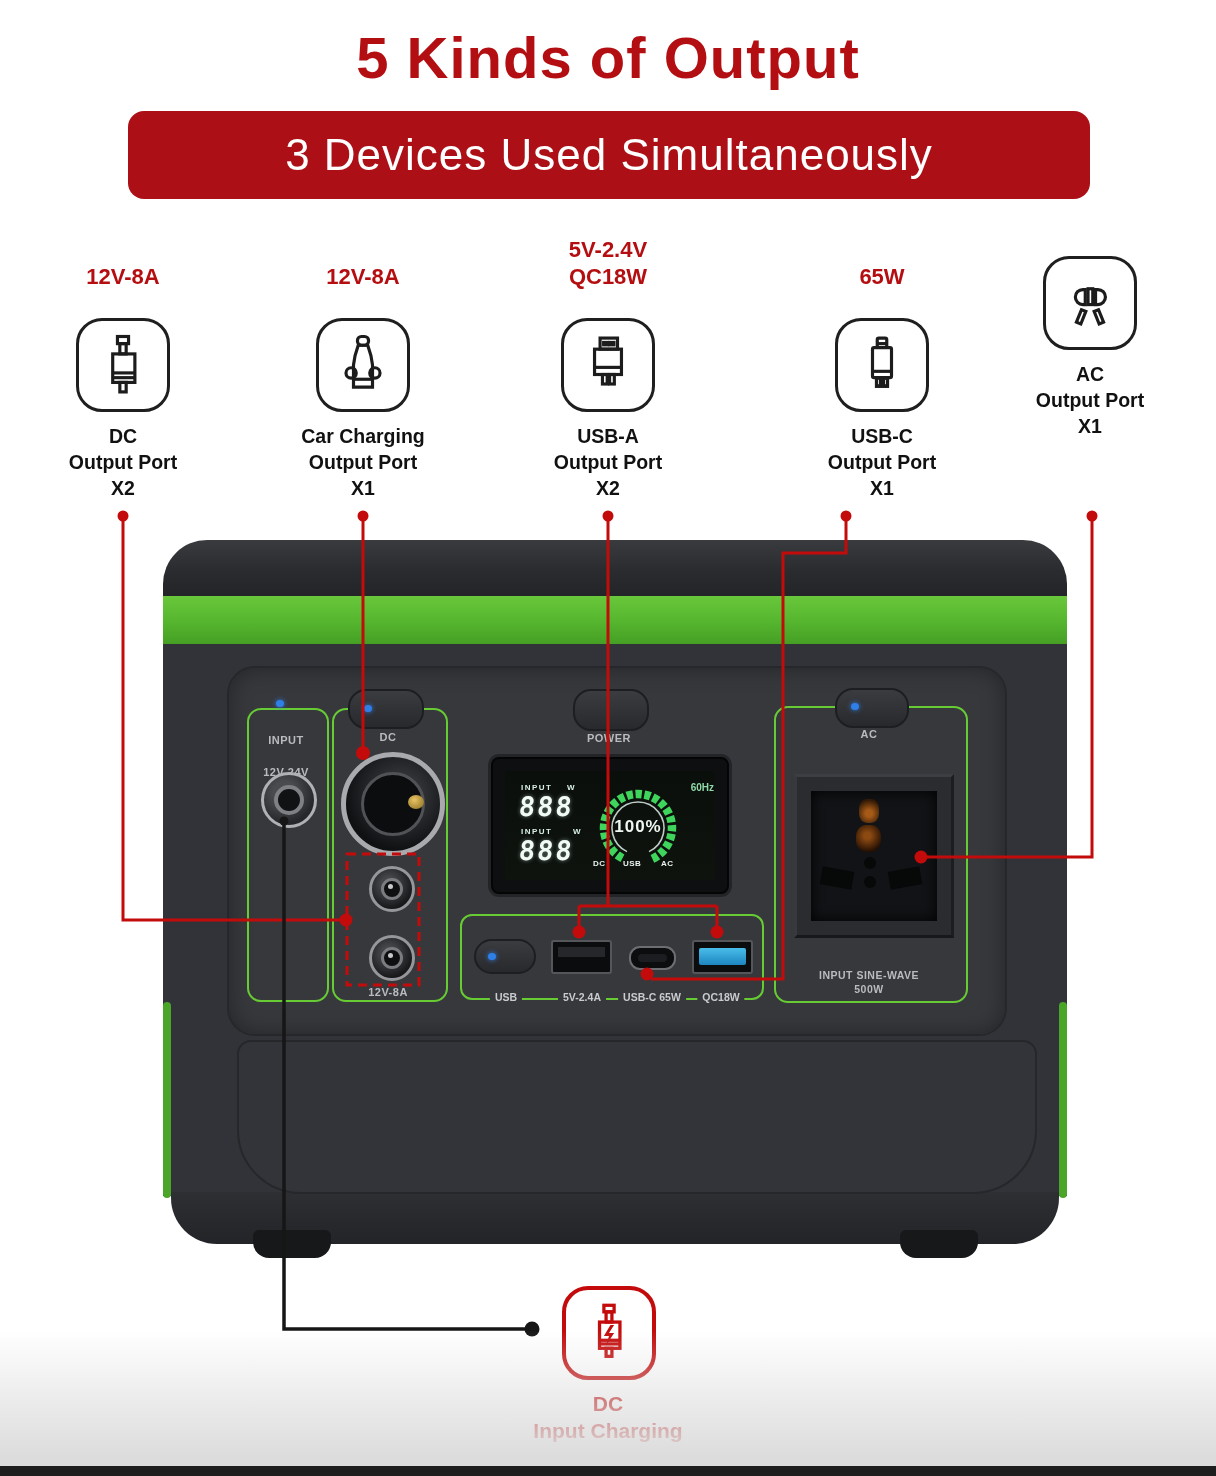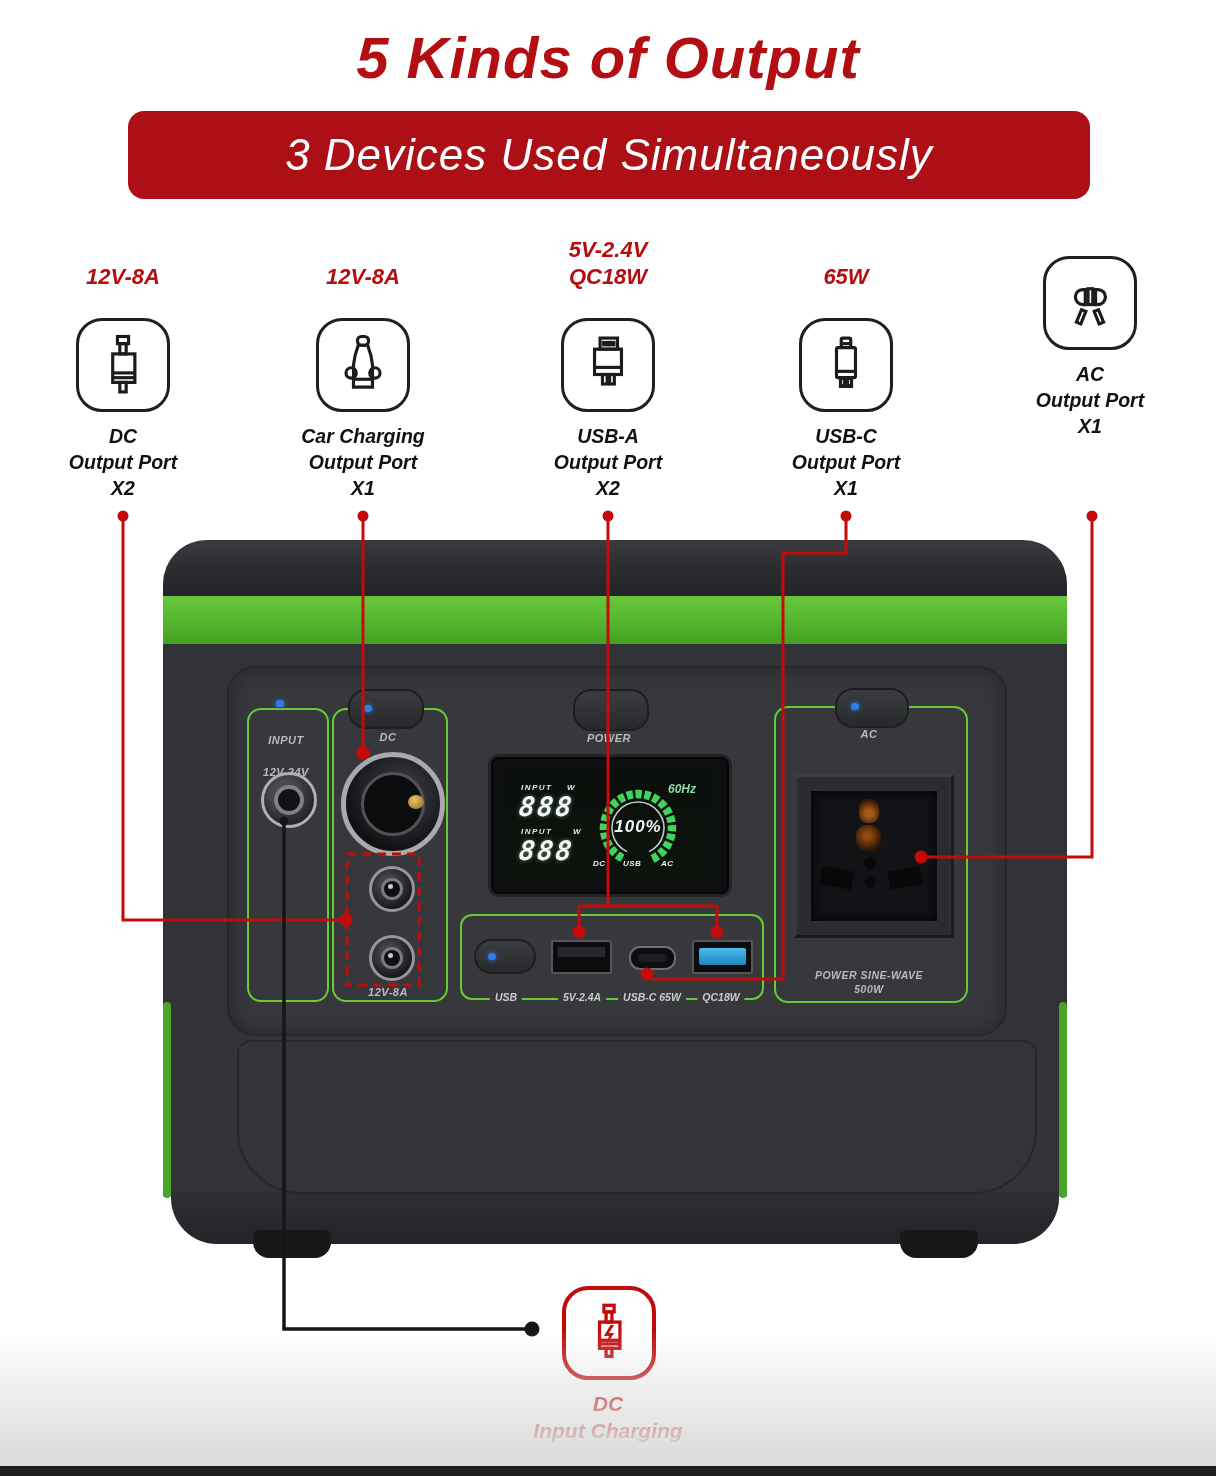--- a/index.html
+++ b/index.html
@@ -1,17 +1,17 @@
 <!DOCTYPE html>
 <html><head>
 <meta charset="utf-8">
 <style>
   html,body{margin:0;padding:0;background:#fff;}
   #canvas{position:relative;width:1216px;height:1476px;background:#ffffff;overflow:hidden;
-          font-family:"Liberation Sans",sans-serif;font-style:italic;}
+          font-family:"Liberation Sans",sans-serif;}
 
   
   .page-title{position:absolute;left:0;top:24px;width:1216px;text-align:center;
     font-size:58px;font-weight:700;color:#b30f12;letter-spacing:1px;}
   .banner{position:absolute;left:128px;top:111px;width:962px;height:88px;background:#ac1016;
     border-radius:16px;display:flex;align-items:center;justify-content:center;}
   .banner span{color:#ffffff;font-size:44px;font-weight:400;letter-spacing:1px;}
 
   
   .col{position:absolute;top:228px;width:190px;text-align:center;}
@@ -71,21 +71,21 @@
   
   .lcd{position:absolute;left:262px;top:89px;width:234px;height:133px;background:#0e0f11;
     border:2px solid #050506;border-radius:8px;box-shadow:0 0 0 3px rgba(0,0,0,.35);}
   .lcd-screen{position:absolute;left:12px;top:12px;width:210px;height:109px;
     background:linear-gradient(180deg,#0b0f0b,#0e130e);border-radius:3px;overflow:hidden;}
   .lcd-small{position:absolute;font-size:8px;font-weight:700;color:#d7efe5;letter-spacing:1.5px;}
   .seg{position:absolute;font-family:"DejaVu Sans Mono",monospace;font-weight:700;font-size:27px;
     color:#f2faf6;letter-spacing:2px;transform:skewX(-6deg);text-shadow:0 0 4px rgba(220,255,240,.45);}
   .pct{position:absolute;left:89px;top:46px;width:88px;text-align:center;font-size:17px;
     font-weight:700;color:#eef7f2;letter-spacing:1px;}
-  .hz{position:absolute;right:19px;top:11px;font-size:12px;font-weight:700;color:#8fd9a8;}
+  .hz{position:absolute;right:1px;top:11px;font-size:10px;font-weight:700;color:#8fd9a8;}
   .mode{position:absolute;top:88px;font-size:8px;font-weight:700;color:#e8f2ee;letter-spacing:.5px;}
 
   
   .usb-a{position:absolute;width:57px;height:30px;background:#0b0c0e;border:2px solid #55565a;border-radius:3px;}
   .usb-a .plate{position:absolute;left:5px;top:5px;right:5px;height:10px;background:#26272a;}
   .usb-c{position:absolute;width:43px;height:20px;background:#0c0d0f;border:2.5px solid #6d6e72;border-radius:11px;}
   .usb-c::after{content:"";position:absolute;left:7px;top:6px;right:7px;bottom:6px;border-radius:6px;background:#1c1d20;}
   .usb-blue .tongue{position:absolute;left:5px;top:6px;right:5px;height:17px;
     background:linear-gradient(180deg,#49bde9,#1d85c0);border-radius:2px;}
   .port-label{position:absolute;transform:translateX(-50%);background:#37383c;padding:0 5px;
@@ -180,21 +180,21 @@
           <rect x="50" y="60" width="6" height="12"></rect>
       </svg>
     </div>
     <div class="cname">
       <div>USB-A</div>
       <div>Output Port</div>
       <div>X2</div>
     </div>
   </div>
 
-  <div class="col" style="left:751px">
+  <div class="col" style="left:787px">
     <div class="spec">
       <span></span>
       <span>65W</span>
     </div>
     <div class="icon-box">
       <svg width="76" height="76" viewBox="0 0 96 96" fill="none" stroke="#1c1c1c" stroke-width="4">
         <path d="M42 26 V16 a2 2 0 0 1 2 -2 h8 a2 2 0 0 1 2 2 v10"></path>
         <line x1="42" y1="21" x2="54" y2="21"></line>
         <rect x="36" y="26" width="24" height="38" rx="2"></rect>
         <line x1="36" y1="56" x2="60" y2="56"></line>
@@ -312,21 +312,21 @@
       <div class="ac-outlet">
         <div class="ac-recess">
           <div class="hole" style="left:48px;top:8px;width:20px;height:24px;border-radius:40%;background:radial-gradient(circle at 50% 60%,#a55a17 20%,#341a05 75%)"></div>
           <div class="hole" style="left:45px;top:34px;width:25px;height:27px;border-radius:42%;background:radial-gradient(circle at 45% 40%,#8c4a12 15%,#230f03 75%)"></div>
           <div class="hole" style="left:53px;top:66px;width:12px;height:12px;border-radius:50%"></div>
           <div class="hole" style="left:53px;top:85px;width:12px;height:12px;border-radius:50%"></div>
           <div class="hole" style="left:10px;top:78px;width:32px;height:18px;transform:rotate(10deg)"></div>
           <div class="hole" style="left:78px;top:78px;width:32px;height:18px;transform:rotate(-10deg)"></div>
         </div>
       </div>
-      <div class="dlabel" style="left:545px;top:301px;width:190px;font-size:10.5px">POWER SINE-WAVE</div>
+      <div class="dlabel" style="left:545px;top:301px;width:190px;font-size:10.5px">INPUT SINE-WAVE</div>
       <div class="dlabel" style="left:545px;top:315px;width:190px;font-size:10.5px">500W</div>
     </div>
   </div>
 
   <svg class="overlay" width="1216" height="1476">
     <g stroke="#c40b0b" stroke-width="3" fill="none">
       <path d="M123 517 V920 H341"></path>
       <path d="M363 517 V748"></path>
       <path d="M608 517 V906 M579 906 H717 M579 906 V928 M717 906 V928"></path>
       <path d="M846 517 V553 H783 V979 H651"></path>

